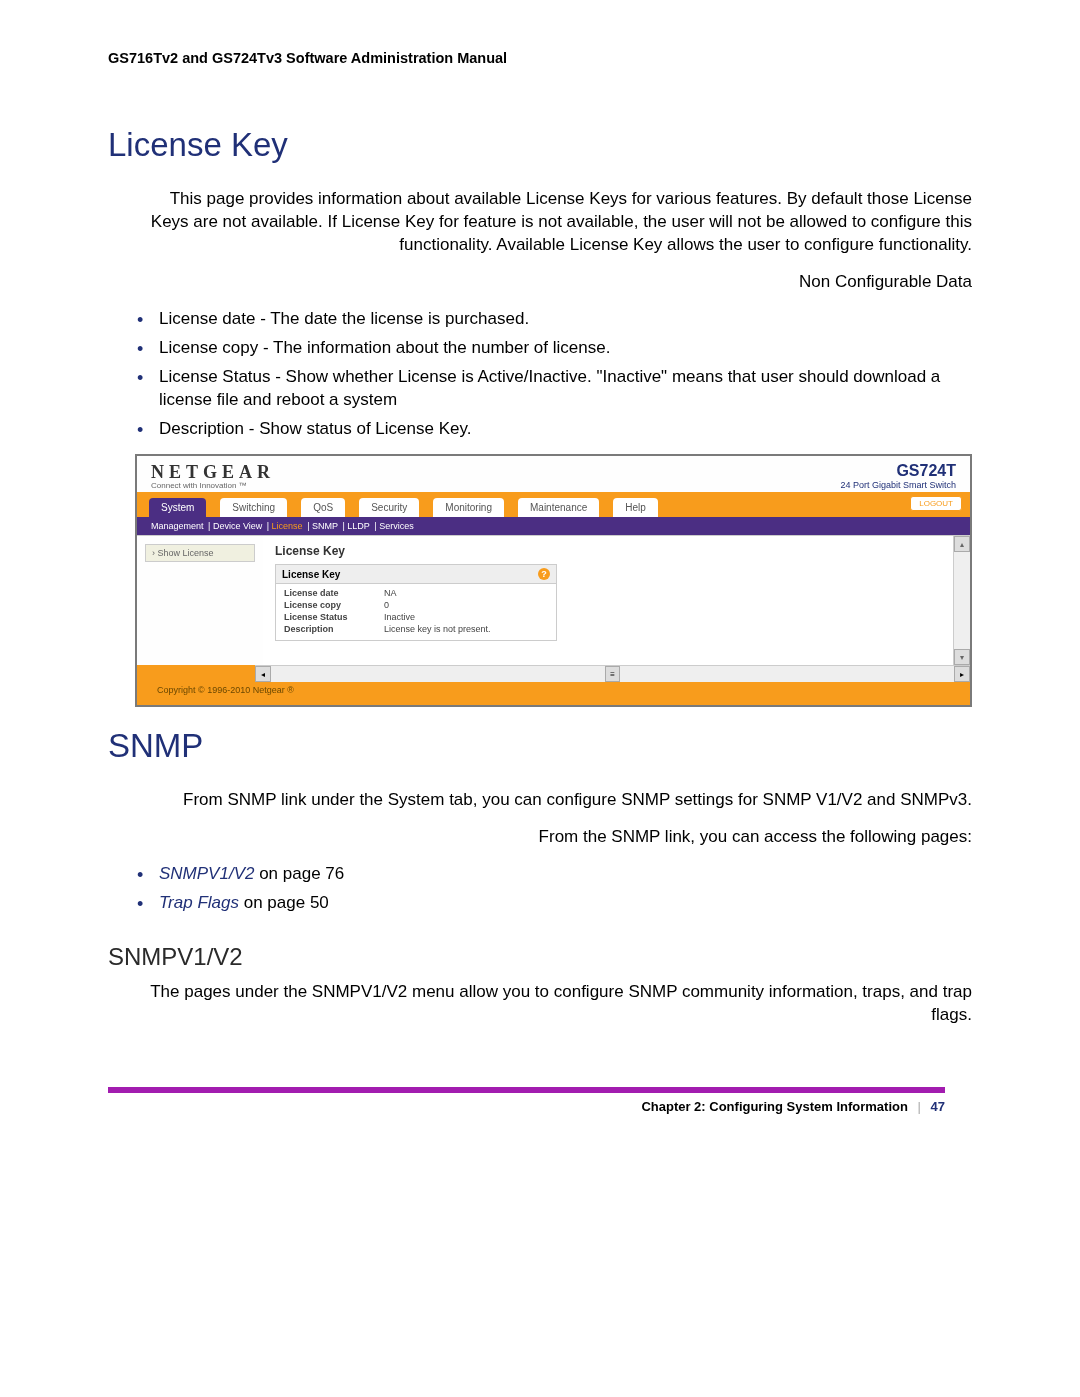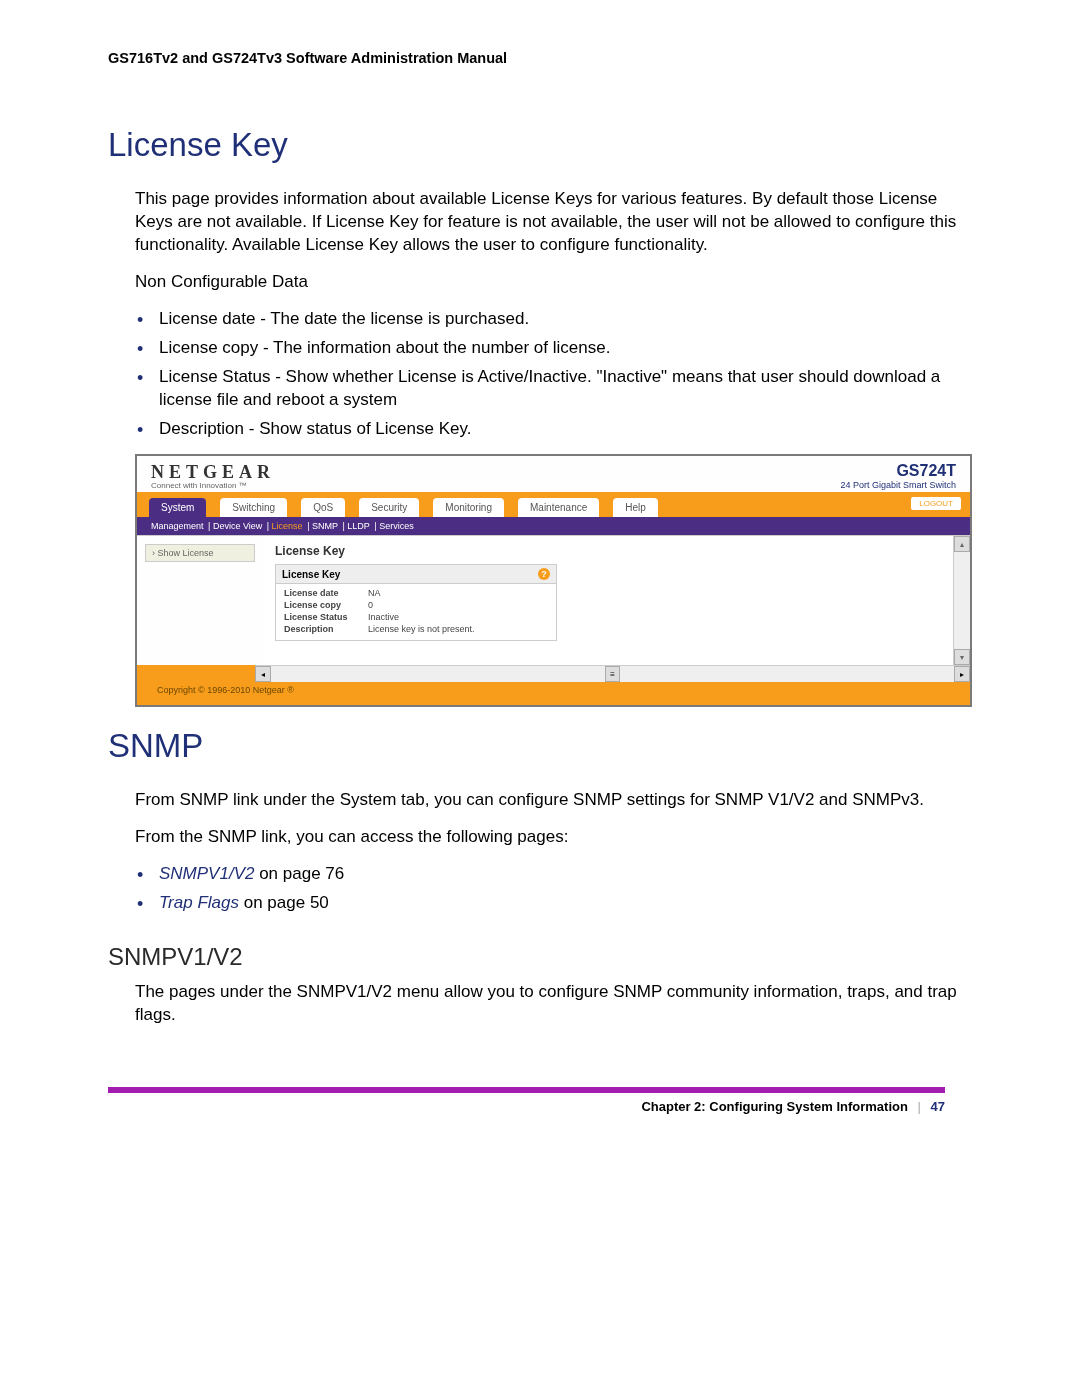--- a/index.html
+++ b/index.html
@@ -31,20 +31,21 @@
   h2.subsection {
     font-family: "Trebuchet MS", "Segoe UI", sans-serif;
     color: #2a2a2a;
     font-weight: normal;
     font-size: 24px;
     margin: 28px 0 10px 0;
   }
   p.body, .indent {
     margin: 0 0 14px 27px;
     line-height: 1.35;
+    text-align: right;
   }
   ul.bullets {
     list-style: none;
     padding: 0;
     margin: 0 0 14px 27px;
   }
   ul.bullets li {
     position: relative;
     padding-left: 24px;
     margin-bottom: 6px;
@@ -185,21 +186,21 @@
     border-radius:50%;
     background:#f89c1c;
     color:#fff;
     font-size:9px;
     line-height:12px;
     text-align:center;
     font-weight:bold;
   }
   .ss-panel-body { padding: 4px 8px; font-size: 9px; color: #444; }
   .ss-row { display: flex; margin-bottom: 2px; }
-  .ss-label { width: 84px; font-weight: bold; }
+  .ss-label { width: 100px; font-weight: bold; }
   .ss-value { flex: 1; }
   .ss-scrollbar-v {
     width: 16px;
     background: #efefef;
     border-left: 1px solid #ccc;
     display:flex; flex-direction:column; justify-content:space-between;
     align-items:center;
     font-size:8px; color:#666;
   }
   .ss-scroll-btn {

